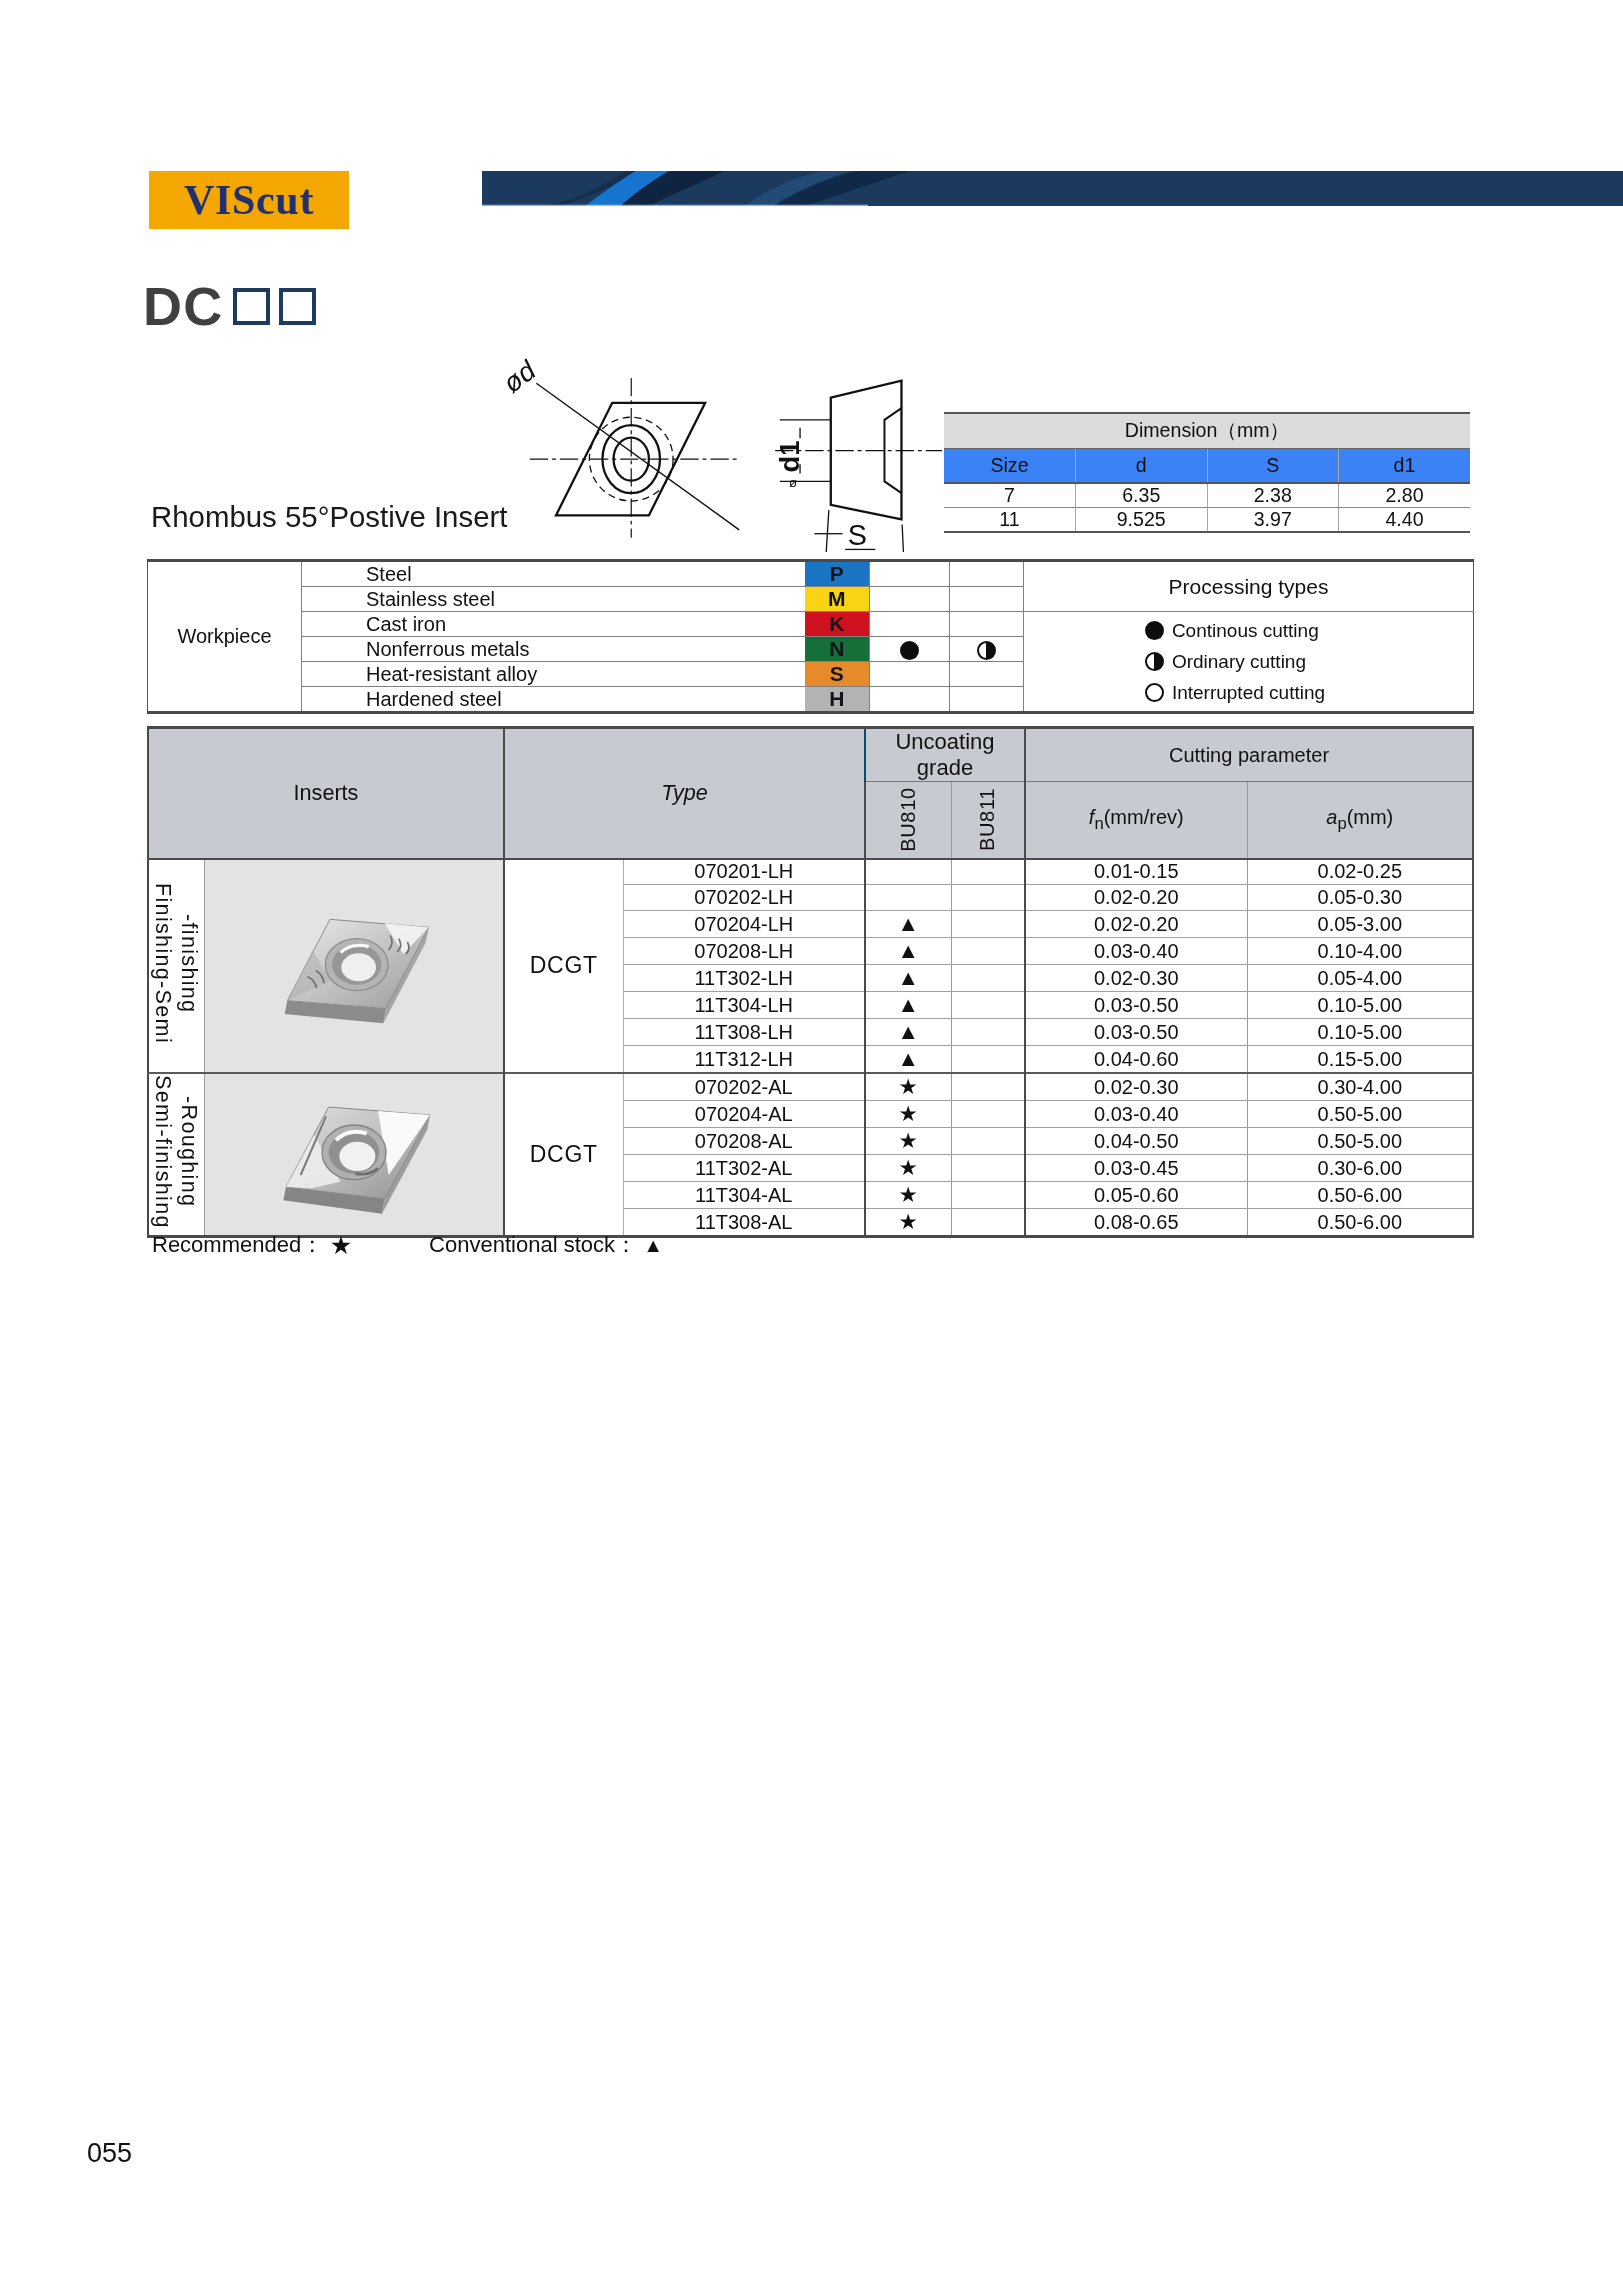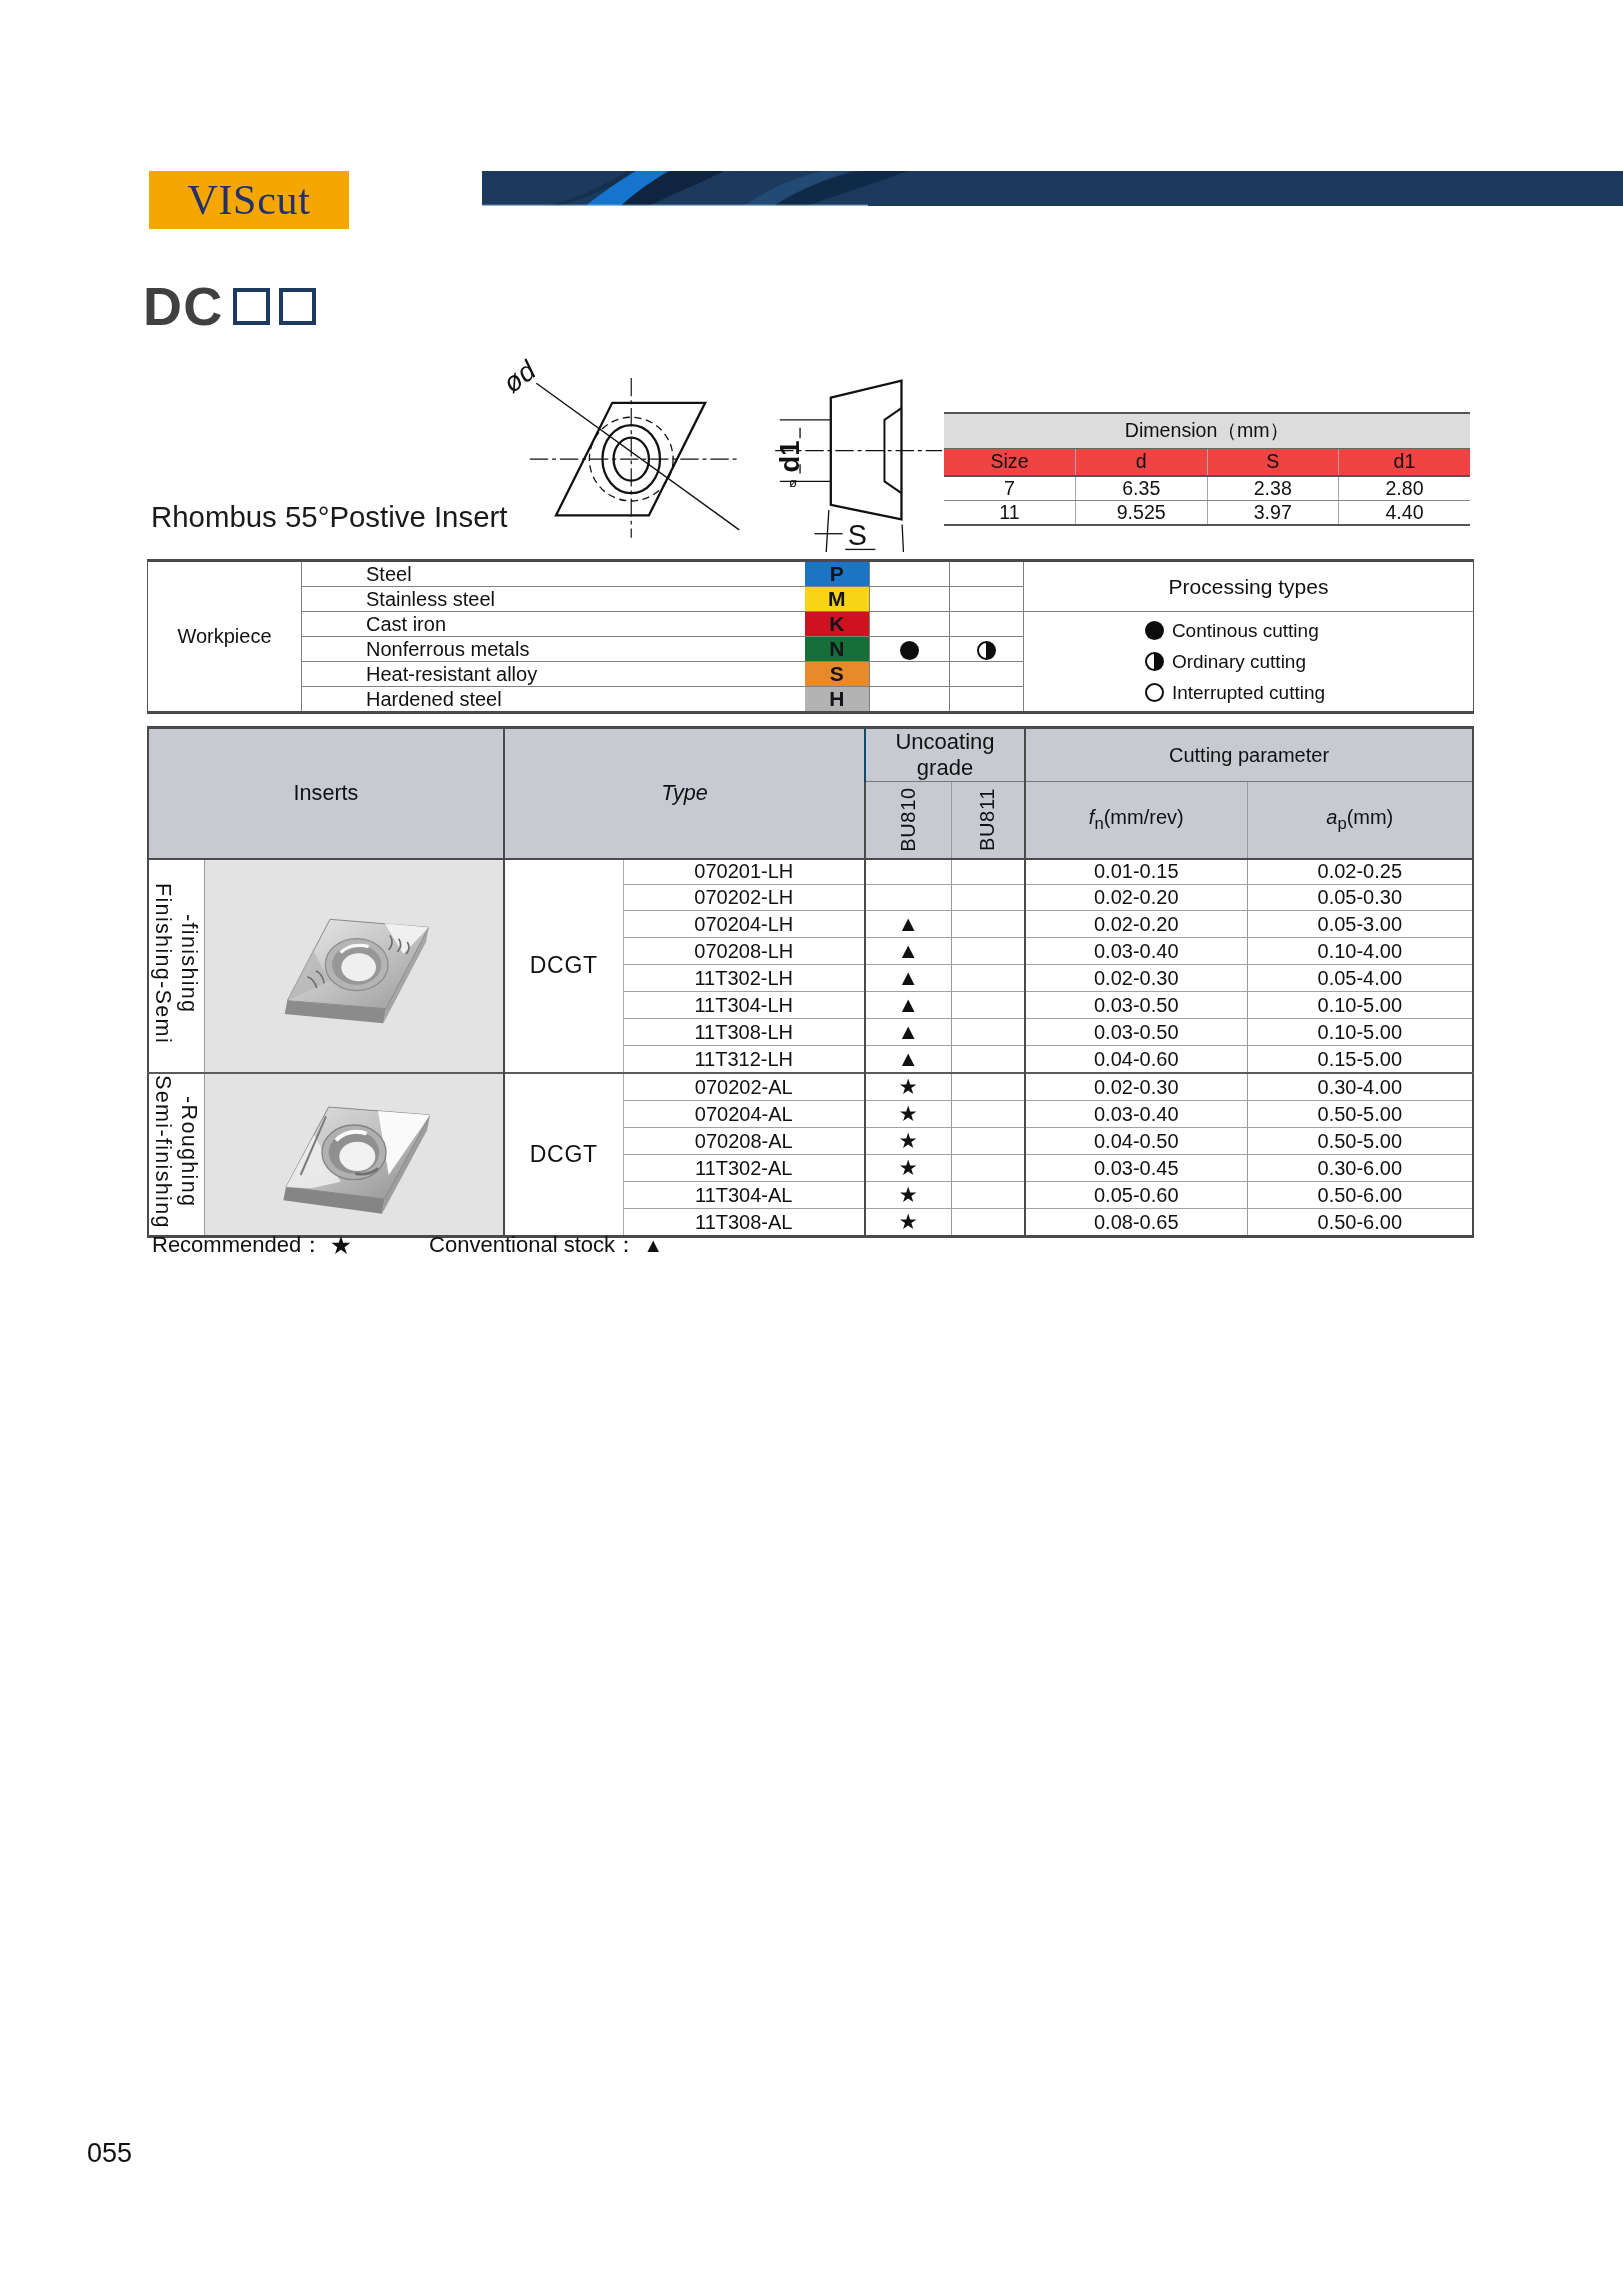--- a/index.html
+++ b/index.html
@@ -7,21 +7,21 @@
   .page {
     position:relative; width:1623px; height:2295px; background:#ffffff;
     font-family:"Liberation Sans", sans-serif; color:#111; overflow:hidden;
     margin:0 auto;
   }
 
   
   .logo {
     position:absolute; left:149px; top:171px; width:200px; height:58px;
     background:#F4A700; display:flex; align-items:center; justify-content:center;
-    font-family:"Liberation Serif", serif; font-weight:normal; font-size:42px;
+    font-family:"Liberation Serif", serif; font-weight:bold; font-size:42px;
     color:#22306E; letter-spacing:0.7px;
   }
   .topbar { position:absolute; left:482px; top:171px; width:1141px; height:35px; }
 
   
   .dc-title { position:absolute; left:143px; top:280px; height:51px; display:flex; align-items:center; }
   .dc-title .dc-text { font-size:54px; font-weight:bold; color:#404040; letter-spacing:1.3px; line-height:1; }
   .dc-title .sq { width:37px; height:37px; border:4.6px solid #1D3B61; margin-left:9.2px; margin-top:2.6px; background:#fff; }
 
   
@@ -29,21 +29,21 @@
   .drawing text { font-family:"Liberation Sans", sans-serif; fill:#111; }
 
   
   .dim-table {
     position:absolute; left:944px; top:412px; width:526px;
     border-collapse:collapse; table-layout:fixed; font-size:19.6px; text-align:center;
     border-top:2px solid #555; border-bottom:2px solid #555;
   }
   .dim-table th, .dim-table td { font-weight:normal; }
   .dim-table .dim-title-row th { background:#DCDCDC; height:35px; border-bottom:1.3px solid #666; }
-  .dim-table .dim-head-row th { background:#ef4444; height:28px; border-bottom:2px solid #555; }
+  .dim-table .dim-head-row th { background:#3b82f6; height:35px; border-bottom:2px solid #555; }
   .dim-table tbody td { height:23px; border-bottom:1.3px solid #888; }
   .dim-table tbody tr:last-child td { border-bottom:none; }
   .dim-table .dim-head-row th + th, .dim-table tbody td + td { border-left:1.3px solid #A6A6A6; }
 
   
   .section-title { position:absolute; left:151px; top:500px; font-size:29.4px; color:#1a1a1a; letter-spacing:0px; }
 
   
   .wp-table {
     position:absolute; left:147px; top:559px; width:1325px;

